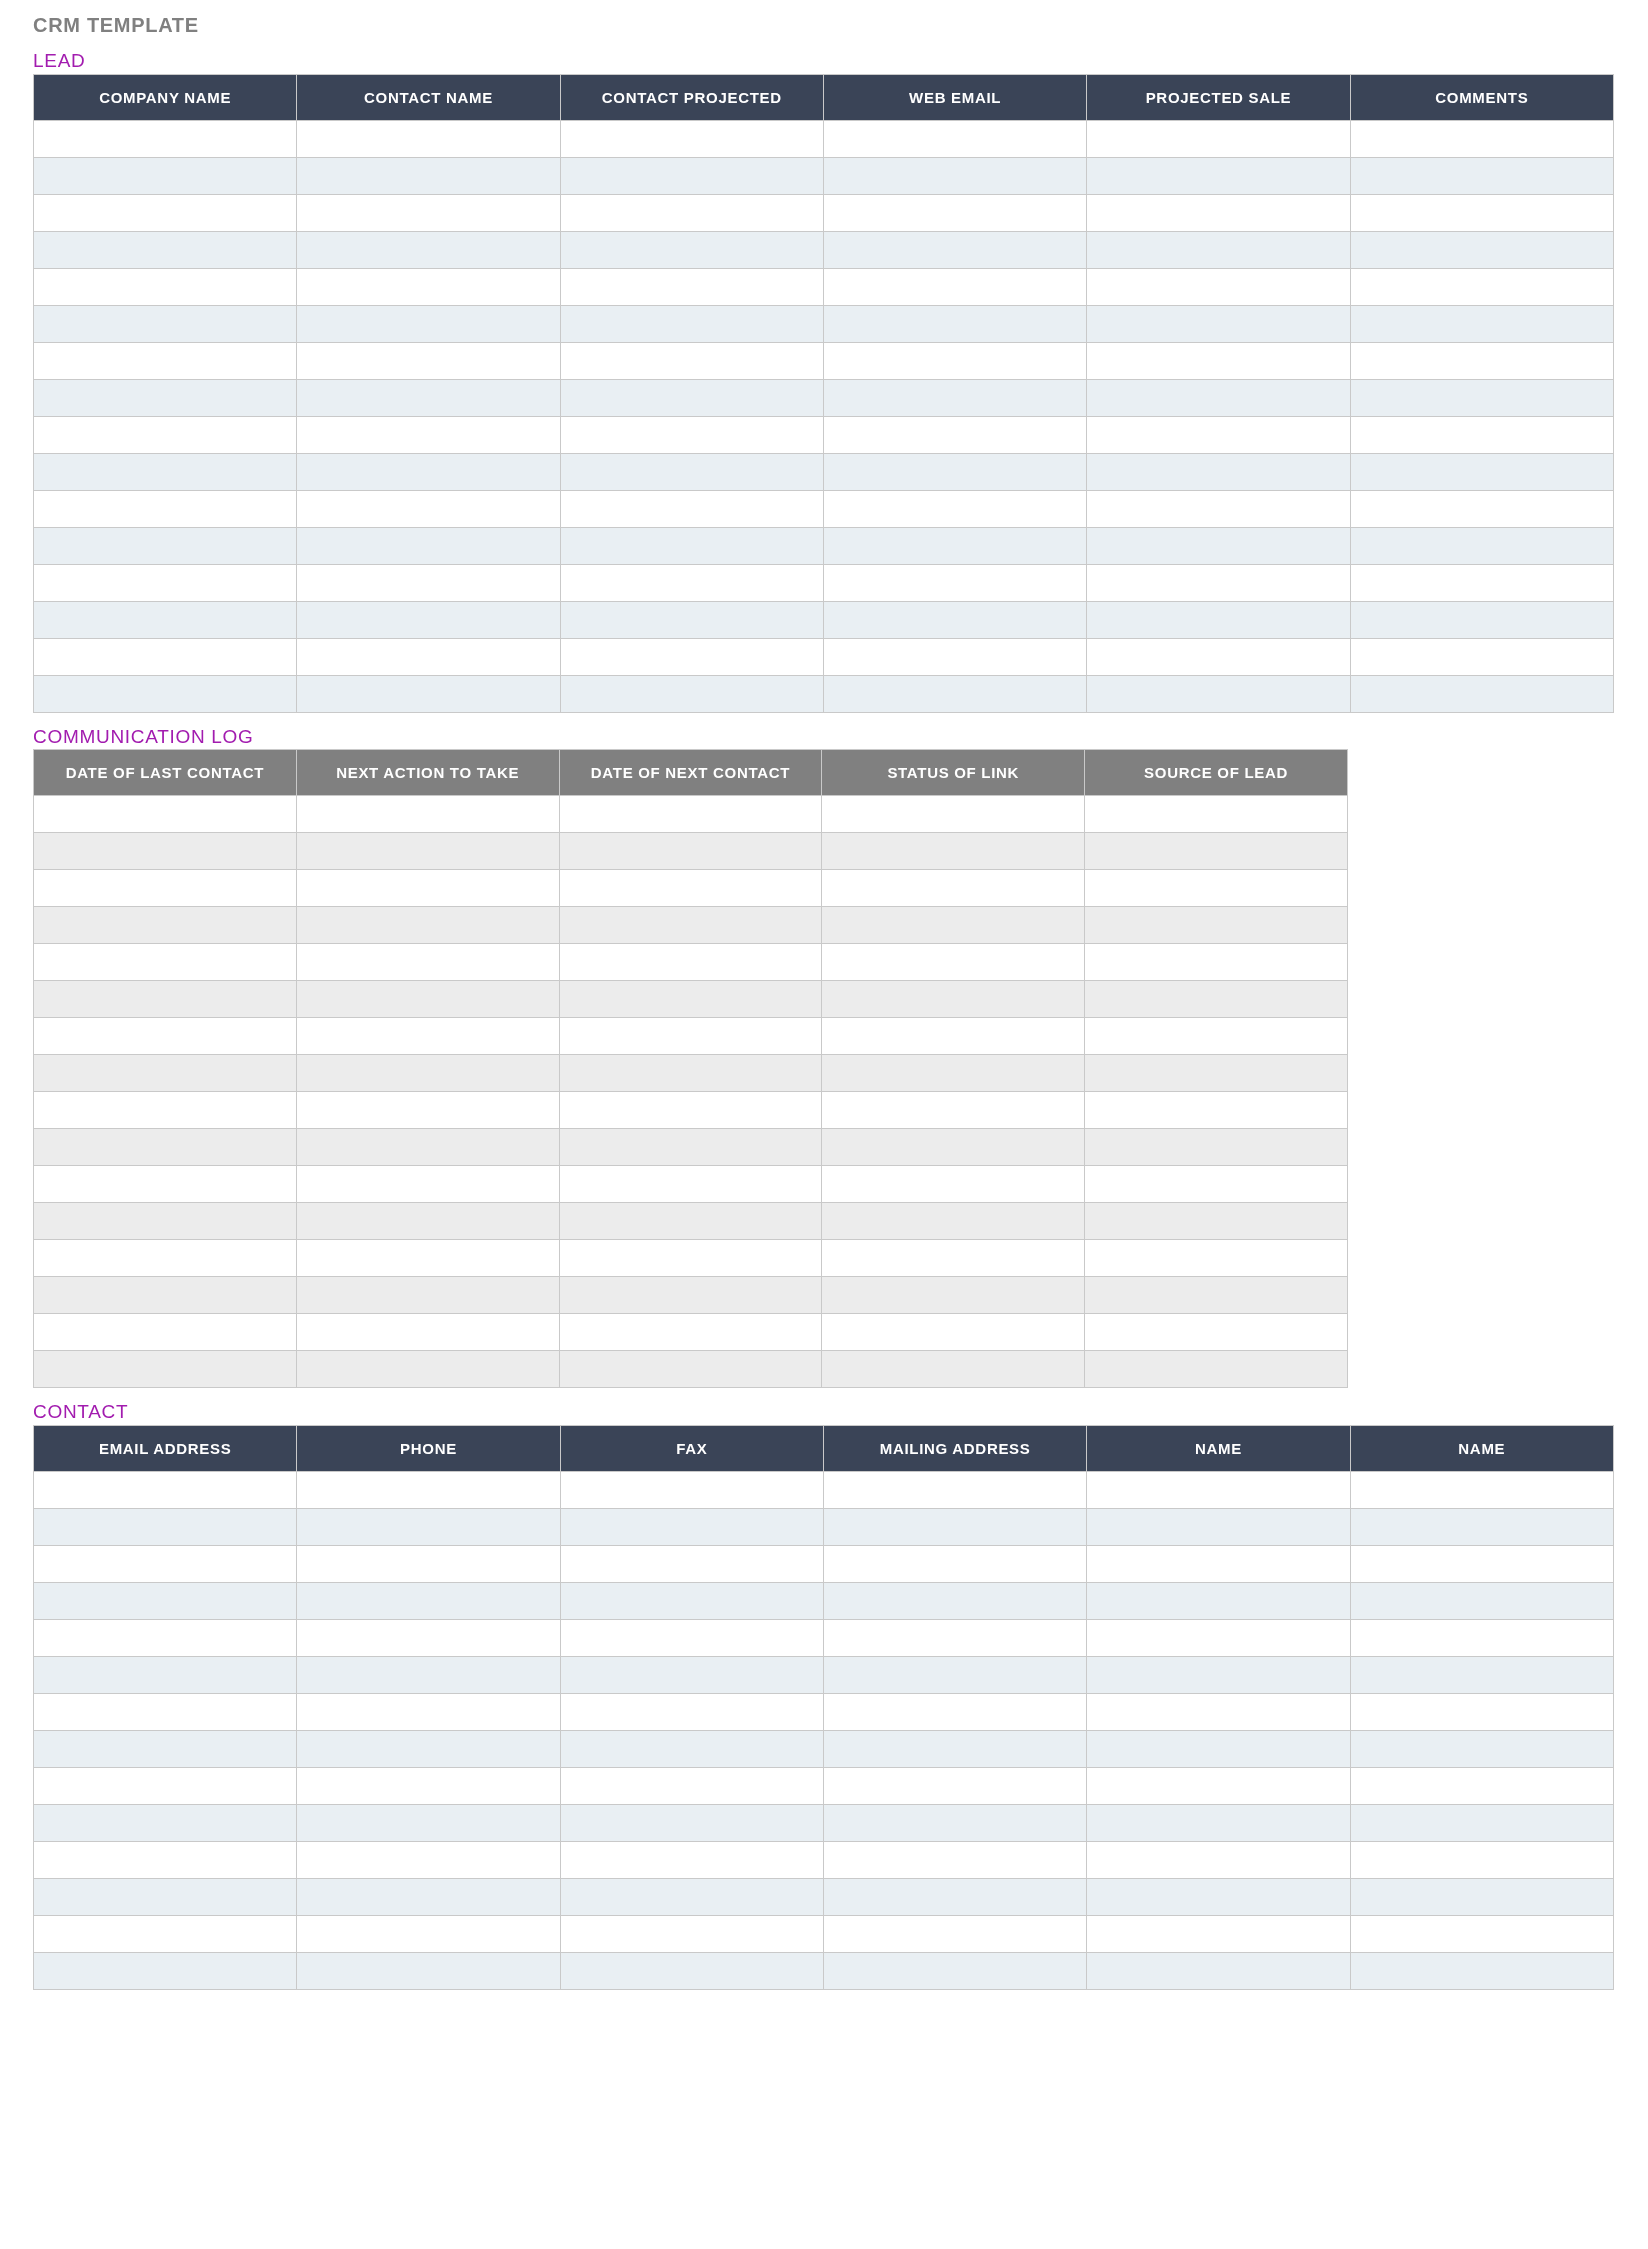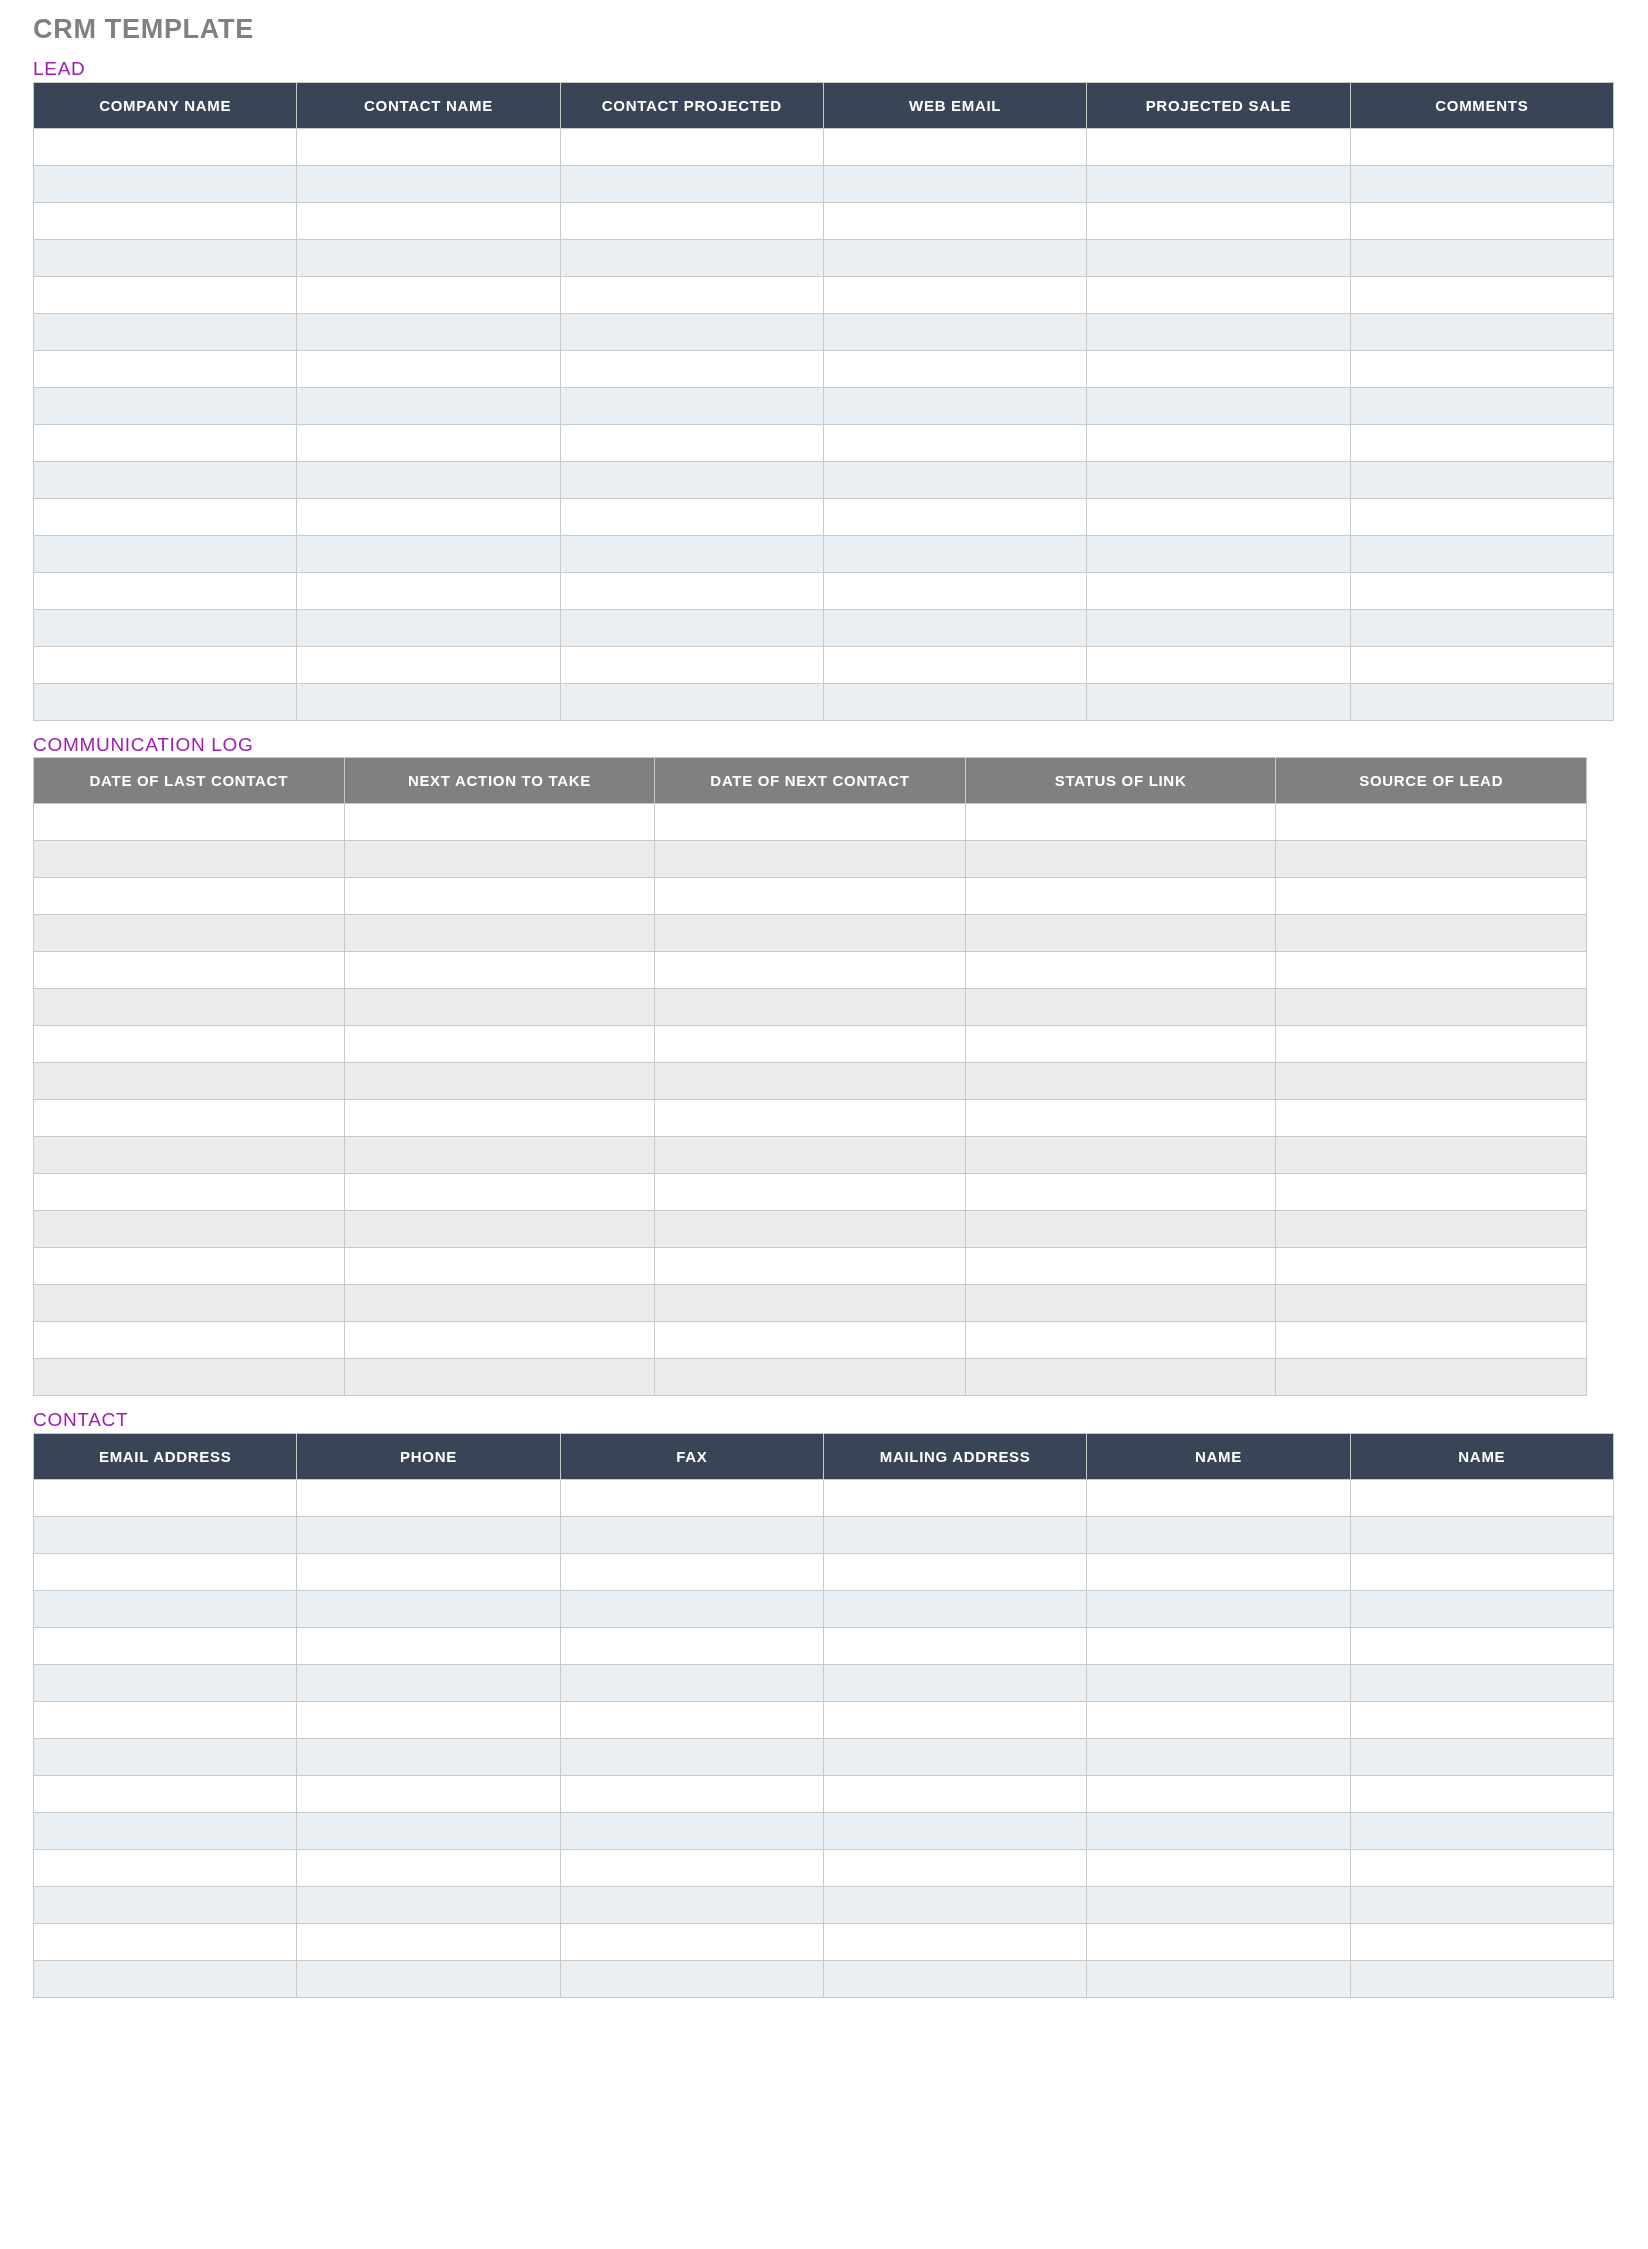--- a/index.html
+++ b/index.html
@@ -5,21 +5,21 @@
     * { box-sizing: border-box; margin: 0; padding: 0; }
     body {
       background: #ffffff;
       font-family: Arial, Helvetica, sans-serif;
       width: 1649px;
       height: 2250px;
       padding: 14.4px 33px;
     }
     .page-title {
       color: #808080;
-      font-size: 27px;
+      font-size: 20px;
       font-weight: 700;
       letter-spacing: 0.7px;
       margin-bottom: 13px;
     }
     .section-label {
       color: #a21caf;
       font-size: 19px;
       font-weight: 400;
       letter-spacing: 0.7px;
       margin-bottom: 1.4px;
@@ -56,21 +56,21 @@
     .lead-table tbody tr:nth-child(even) td,
     .contact-table tbody tr:nth-child(even) td {
       background: #e9eff3;
     }
     .comm-table tbody tr:nth-child(even) td {
       background: #ececec;
     }
     .lead-table, .contact-table { width: 1581px; }
     .lead-table th, .lead-table td,
     .contact-table th, .contact-table td { width: 263px; }
-    .comm-table { width: 1554px; }
+    .comm-table { width: 1315px; }
     .comm-table th, .comm-table td { width: 263px; }
   </style>
 </head>
 <body>
 
 <h1 class="page-title">CRM TEMPLATE</h1>
 
 <div class="section-label">LEAD</div>
 <table class="lead-table">
   <thead>

